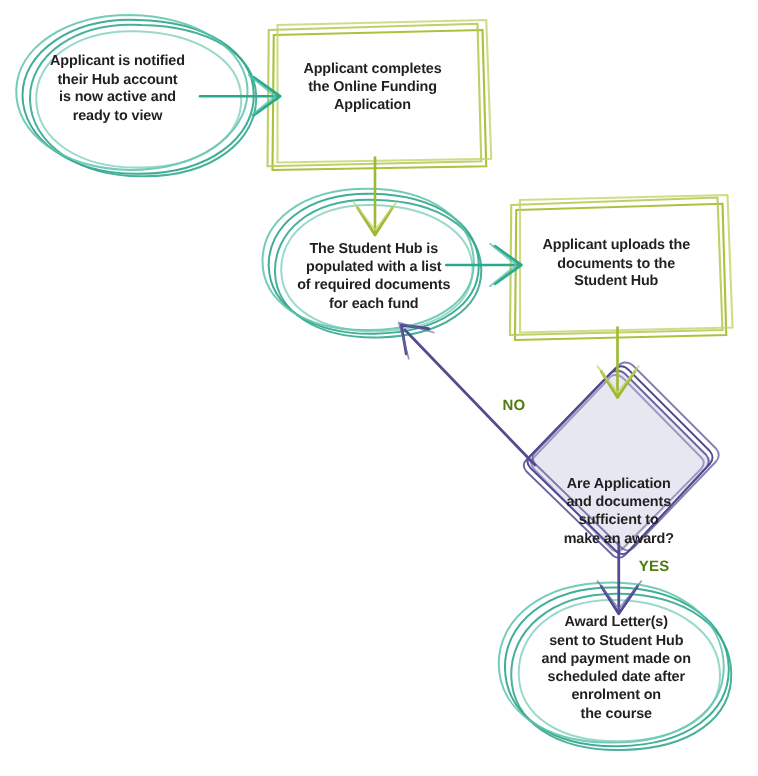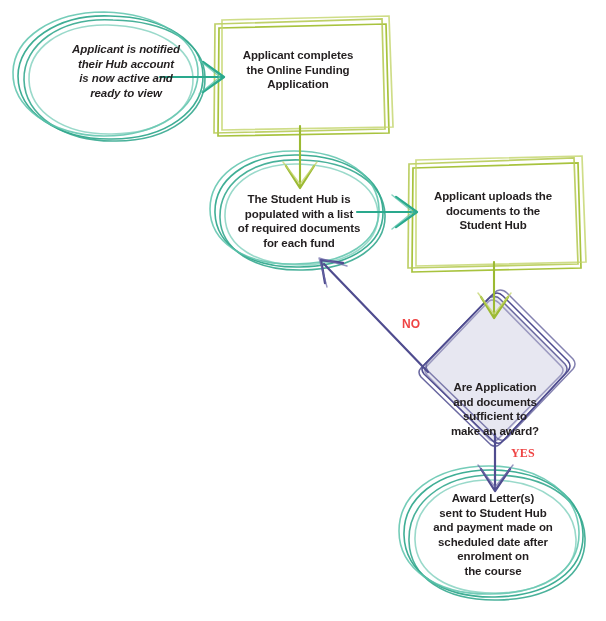--- a/index.html
+++ b/index.html
@@ -30,31 +30,31 @@
     line-height: 14.6px;
     color: #231f20;
     white-space: pre-line;
     letter-spacing: -0.1px;
   }
   .edge-label {
     position: absolute;
     font-family: "Liberation Sans", sans-serif;
     font-weight: bold;
     font-size: 12px;
-    color: #ef4444;
+    color: #4d7c0f;
     letter-spacing: 0.2px;
   }
-  .n1 { left: 60px;  top: 42px;  width: 132px; font-style: italic; }
+  .n1 { left: 28px;  top: 42px;  width: 132px; }
   .n2 { left: 228px; top: 48px;  width: 140px; }
   .n3 { left: 228px; top: 192px; width: 142px; }
   .n4 { left: 420px; top: 189px; width: 146px; }
   .n5 { left: 437px; top: 340px; width: 116px; margin-top: 40px; }
   .n6 { left: 413px; top: 491px; width: 160px; }
   .lbl-no  { left: 402px; top: 317px; }
-  .lbl-yes { left: 511px; top: 446px; font-family: Liberation Serif, serif; }
+  .lbl-yes { left: 511px; top: 446px; }
 </style>
 </head>
 <body>
 
 <svg id="canvas" viewBox="0 0 606 621" xmlns="http://www.w3.org/2000/svg">
 
   <g fill="none" stroke="#31a98d" stroke-width="1.6" stroke-linecap="round">
     <path d="M110 16 C 57 14, 18 42, 18 76 C 18 112, 58 140, 112 139 C 167 139, 204 110, 203 75 C 202 41, 165 17, 110 16 Z" stroke="#3fae95"></path>
     <path d="M113 20 C 60 17, 23 45, 24 80 C 25 115, 63 142, 116 141 C 170 141, 206 112, 205 77 C 204 43, 167 21, 113 20 Z" stroke="#35a98f" opacity="0.9"></path>
     <path d="M104 12 C 52 12, 14 38, 13 72 C 12 107, 50 135, 104 136 C 158 136, 197 109, 198 74 C 199 40, 158 13, 104 12 Z" stroke="#5cc3ac" opacity="0.85"></path>

